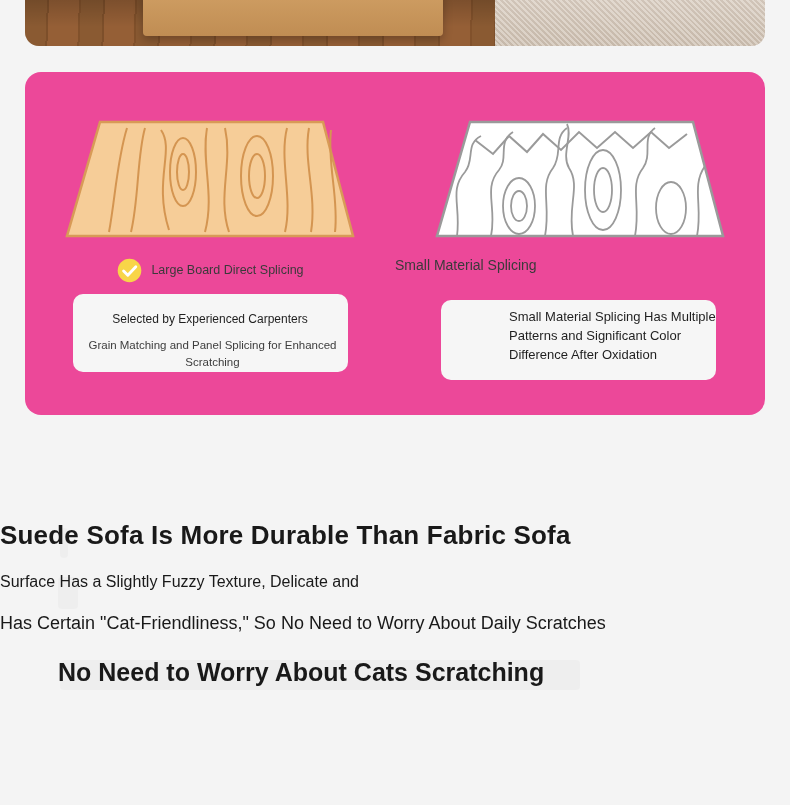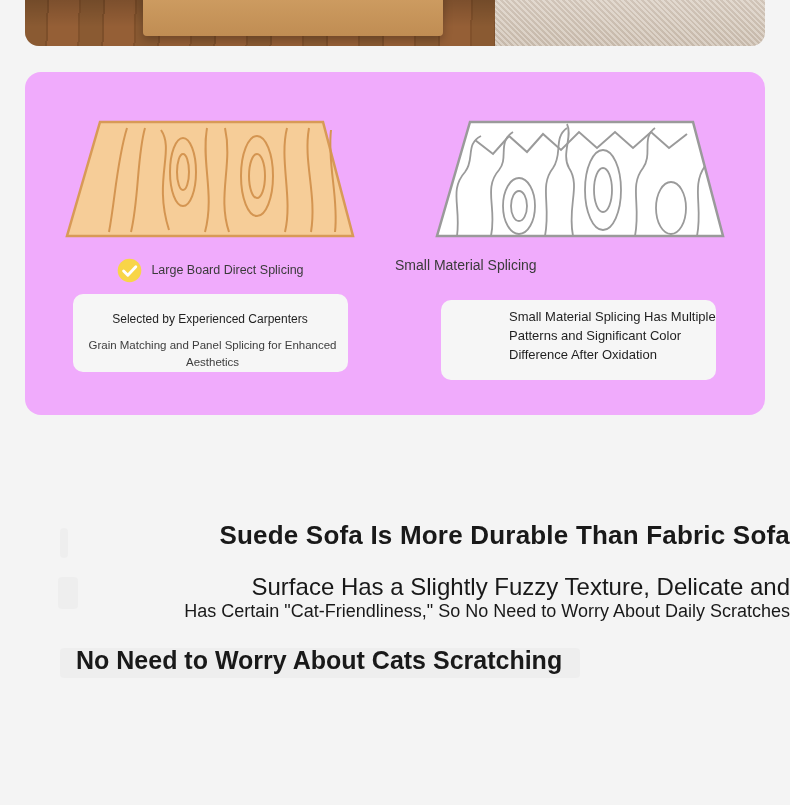--- a/index.html
+++ b/index.html
@@ -73,21 +73,21 @@
       linear-gradient(180deg, #d9cdc0, #cec0b1);
   }
 
   
   .compare-card {
     position: absolute;
     left: 25px;
     top: 72px;
     width: 740px;
     height: 343px;
-    background: #f0abfc;
+    background: #ec4899;
     border-radius: 16px;
   }
 
   .col {
     position: absolute;
     top: 0;
     width: 370px;
     height: 100%;
   }
   .col.left  { left: 0; }
@@ -170,44 +170,45 @@
 
   
   .text-block {
     position: absolute;
     left: 0;
     top: 520px;
     width: 790px;
   }
   .t-line {
     position: relative;
-    text-align: right;
+    text-align: left;
     color: #191919;
     white-space: nowrap;
   }
   .t1 {
     font-size: 26px;
     font-weight: 700;
     letter-spacing: .2px;
     margin-bottom: 22px;
   }
   .t2 {
-    font-size: 24px;
+    font-size: 16px;
     font-weight: 400;
+    margin-bottom: 22px;
   }
   .t3 {
     font-size: 18px;
     font-weight: 400;
     margin-bottom: 24px;
   }
   .t4 {
     font-size: 25px;
     font-weight: 700;
     text-align: left;
-    padding-left: 76px;
+    padding-left: 58px;
   }
   .hl {
     position: absolute;
     background: #eeeeee;
     border-radius: 4px;
     z-index: 0;
   }
   .t-line span.txt { position: relative; z-index: 1; }
 </style>
 </head>
@@ -249,21 +250,21 @@
       <div class="cap-row">
         <svg class="check-badge" viewBox="0 0 32 32">
           <circle cx="16" cy="16" r="14" fill="#f8d548"></circle>
           <path d="M9 16.5 L14 21.5 L23.5 11.5" fill="none" stroke="#ffffff" stroke-width="3.4" stroke-linecap="round" stroke-linejoin="round"></path>
         </svg>
         <div class="cap-label">Large Board Direct Splicing</div>
       </div>
 
       <div class="callout"></div>
       <div class="callout-title">Selected by Experienced Carpenters</div>
-      <div class="callout-sub">Grain Matching and Panel Splicing for Enhanced Aesthetics</div>
+      <div class="callout-sub">Grain Matching and Panel Splicing for Enhanced Scratching</div>
     </div>
 
     <div class="col right">
       <div class="board">
         <svg width="290" height="120" viewBox="0 0 290 120">
           <polygon points="35,2 258,2 288,116 2,116" fill="#ffffff" stroke="#9a9a9a" stroke-width="2.5"></polygon>
           <g fill="none" stroke="#9a9a9a" stroke-width="1.8">
             <path d="M22,116 C26,86 14,70 30,52 C40,40 30,24 46,16"></path>
             <path d="M56,116 C62,88 48,68 64,50 C74,38 62,22 78,12"></path>
             <ellipse cx="84" cy="86" rx="16" ry="28"></ellipse>

